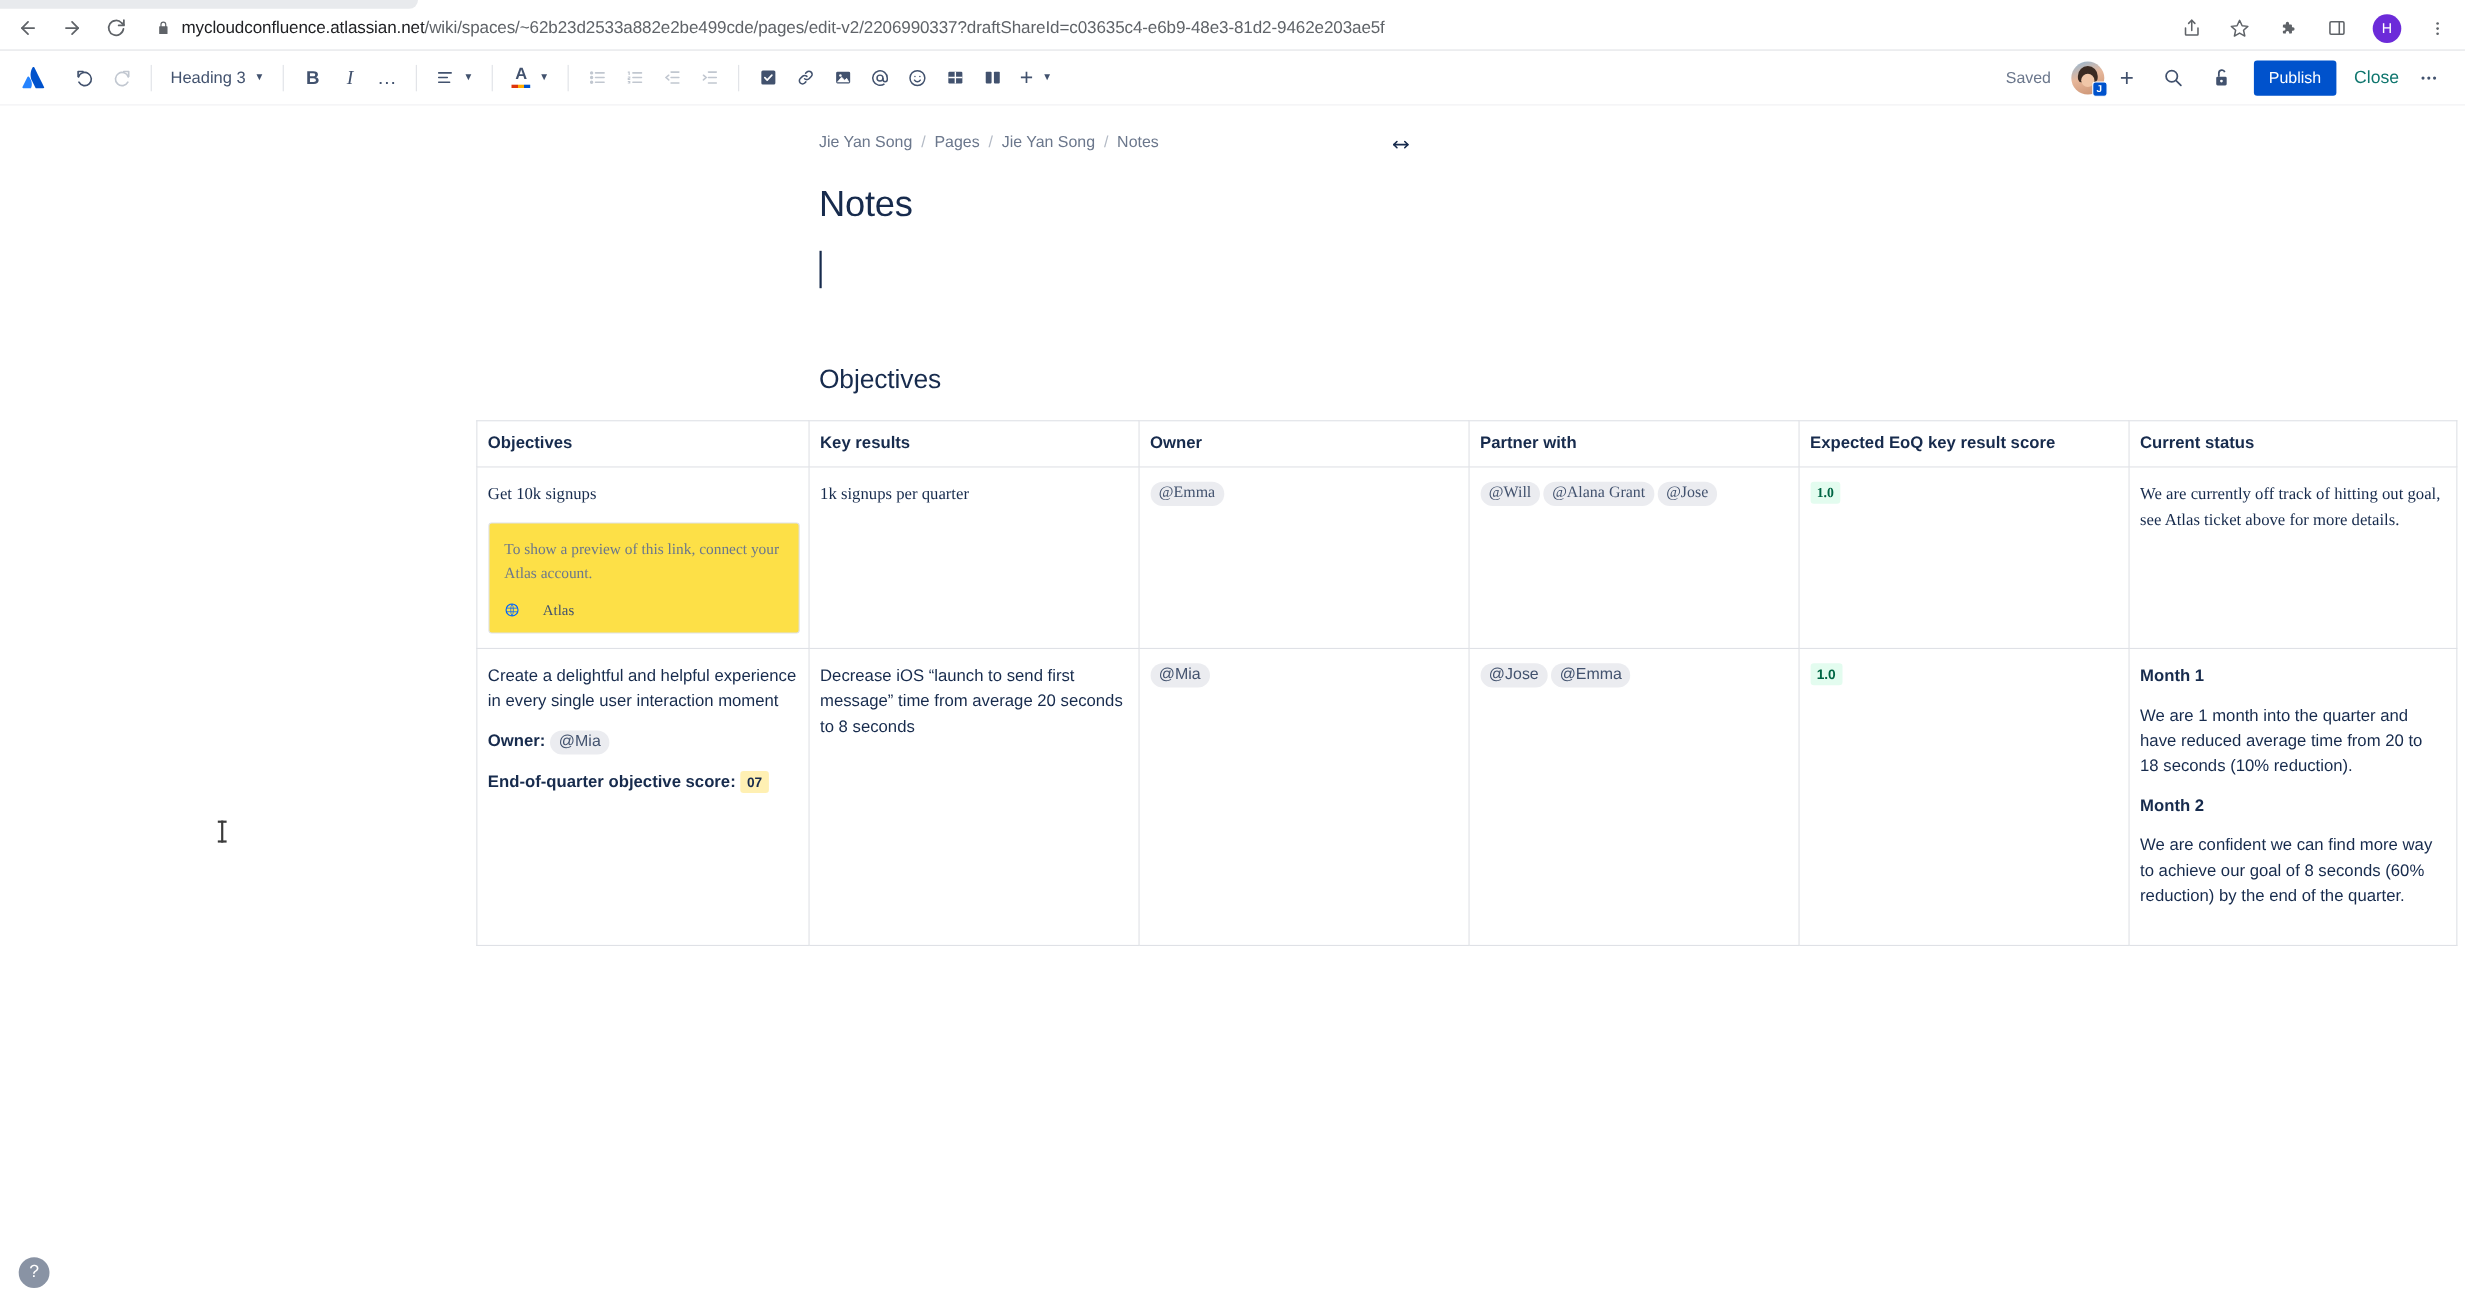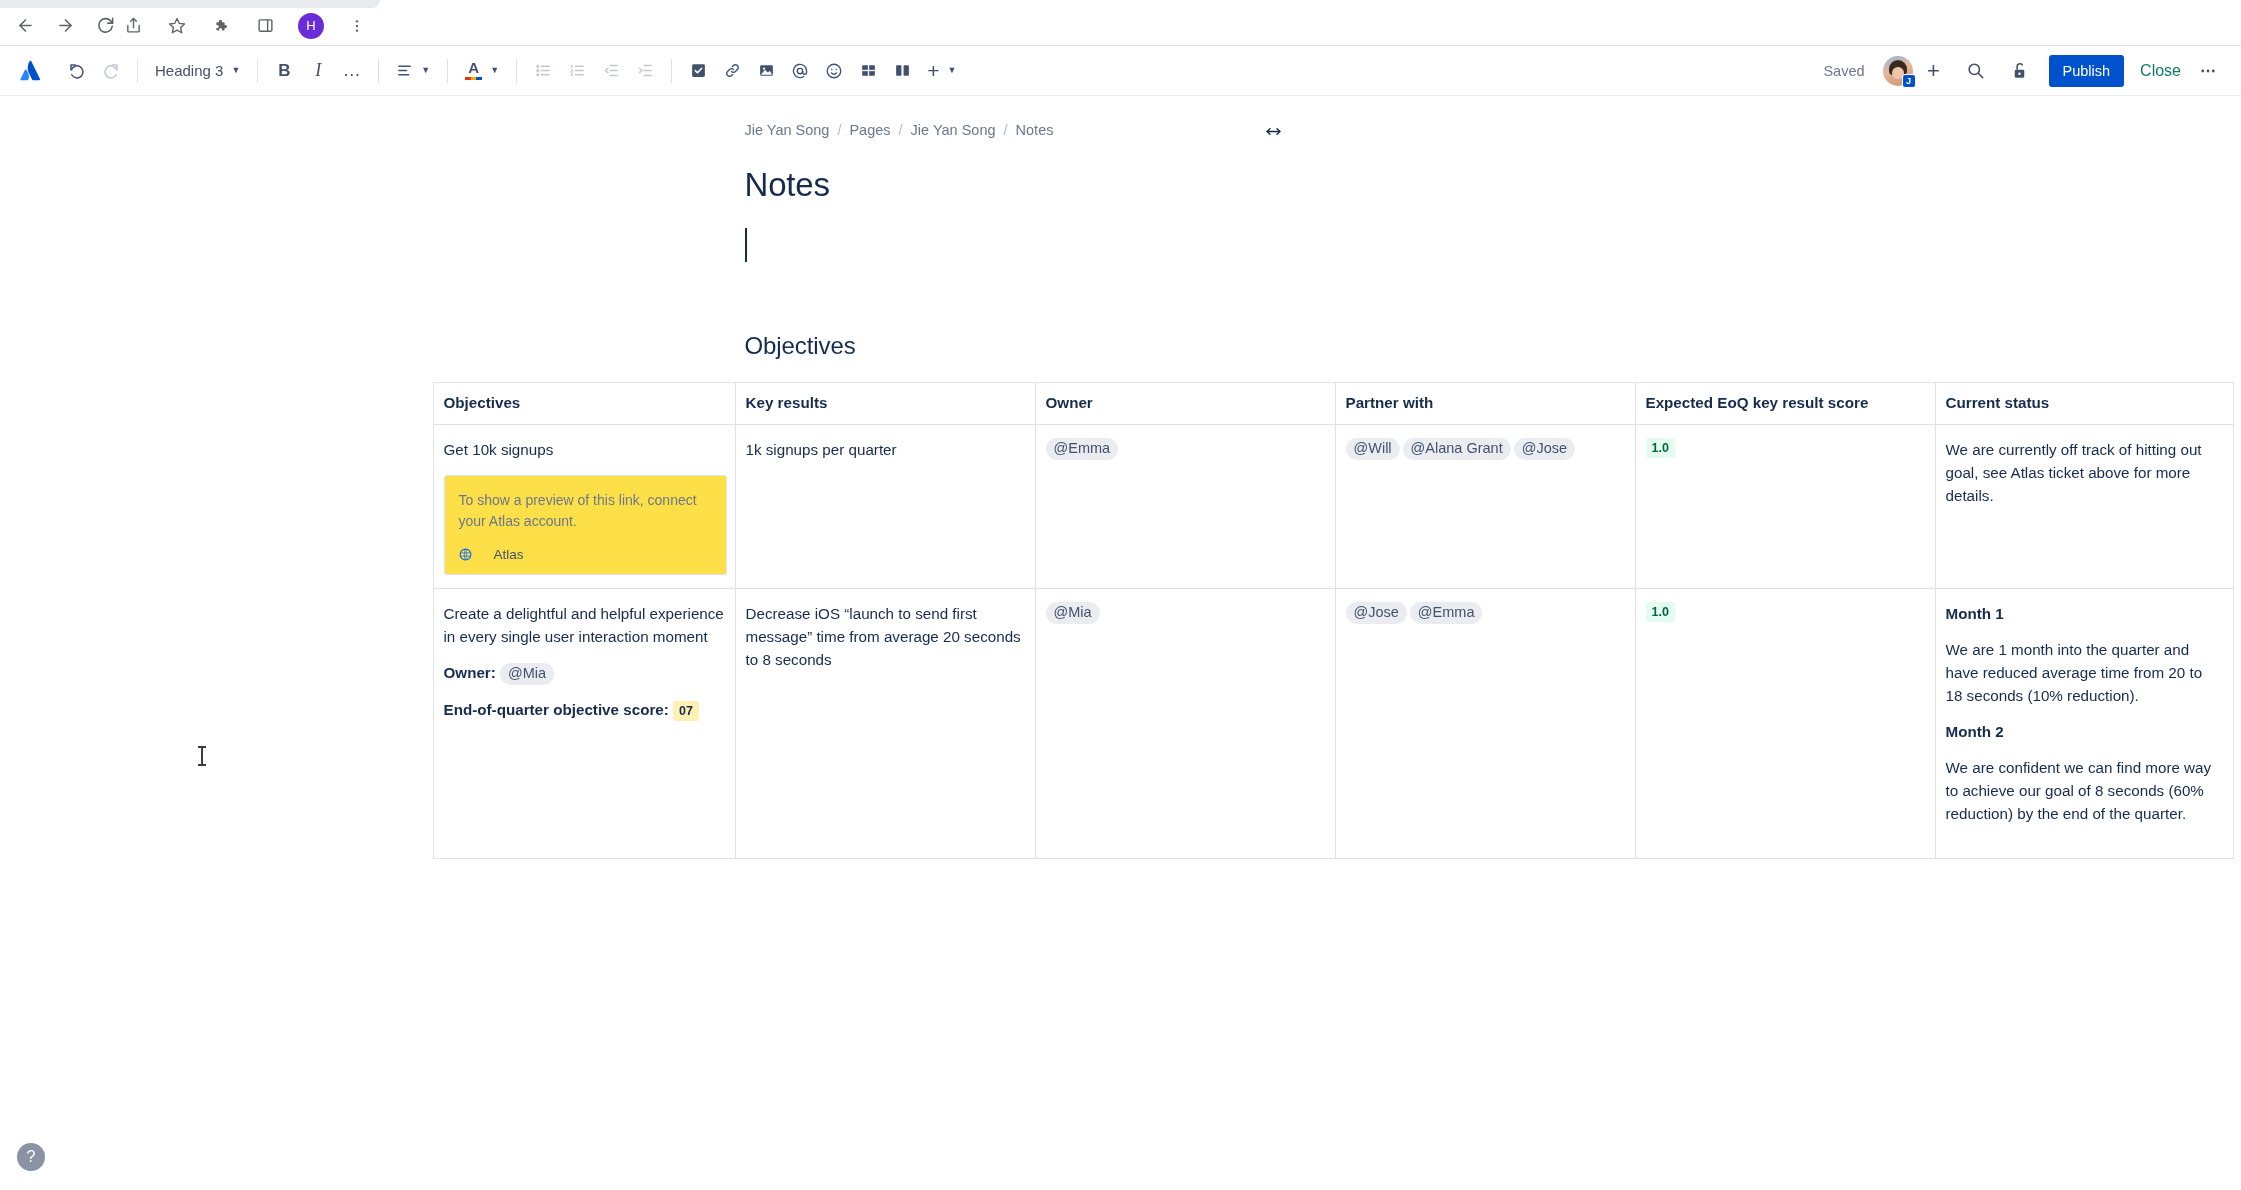--- a/index.html
+++ b/index.html
@@ -391,20 +391,28 @@
       </svg>
     </div>
     <div class="nav-btn">
       <svg width="19" height="19" viewBox="0 0 24 24" fill="none" stroke="currentColor" stroke-width="2" stroke-linecap="round" stroke-linejoin="round">
         <polyline points="21 3 21 9 15 9"></polyline>
         <path d="M20.5 13a8.5 8.5 0 1 1-2.3-7.1L21 8.5"></path>
       </svg>
     </div>
   </div>
 
+  <div class="omnibox">
+    <span class="lock-icon">
+      <svg width="13" height="13" viewBox="0 0 24 24" fill="currentColor">
+        <path d="M12 1a5 5 0 0 0-5 5v3H6a1 1 0 0 0-1 1v11a1 1 0 0 0 1 1h12a1 1 0 0 0 1-1V10a1 1 0 0 0-1-1h-1V6a5 5 0 0 0-5-5zm0 2a3 3 0 0 1 3 3v3H9V6a3 3 0 0 1 3-3z"></path>
+      </svg>
+    </span>
+    <span class="url-text"><span class="host">mycloudconfluence.atlassian.net</span><span class="path">/wiki/spaces/~62b23d2533a882e2be499cde/pages/edit-v2/2206990337?draftShareId=c03635c4-e6b9-48e3-81d2-9462e203ae5f</span></span>
+  </div>
 
   <div class="chrome-actions">
     <span class="chrome-icon">
       <svg width="17" height="17" viewBox="0 0 24 24" fill="none" stroke="currentColor" stroke-width="2" stroke-linecap="round" stroke-linejoin="round">
         <path d="M4 12v8a1 1 0 0 0 1 1h14a1 1 0 0 0 1-1v-8"></path>
           <polyline points="16 6 12 2 8 6"></polyline>
           <line x1="12" y1="2" x2="12" y2="15"></line>
       </svg>
     </span>
     <span class="chrome-icon">
@@ -665,21 +673,21 @@
             <th>Objectives</th>
             <th>Key results</th>
             <th>Owner</th>
             <th>Partner with</th>
             <th>Expected EoQ key result score</th>
             <th>Current status</th>
           </tr>
         </thead>
         <tbody>
 
-          <tr style="height:162px;">
+          <tr style="height:162px;font-family:Liberation Serif, serif;">
             <td>
               <div class="cell-text">Get 10k signups</div>
               <div class="link-card">
                 <div class="link-card-text">To show a preview of this link, connect your Atlas account.</div>
                 <div class="link-card-footer">
                   <span class="atlas-glyph">
                     <svg width="13" height="13" viewBox="0 0 24 24">
                       <circle cx="12" cy="12" r="10" fill="none" stroke="#0065ff" stroke-width="2"></circle>
                       <path d="M12 2c-3 4-3 16 0 20M12 2c3 4 3 16 0 20M3 9h18M3 15h18" fill="none" stroke="#0065ff" stroke-width="1.3"></path>
                     </svg>

